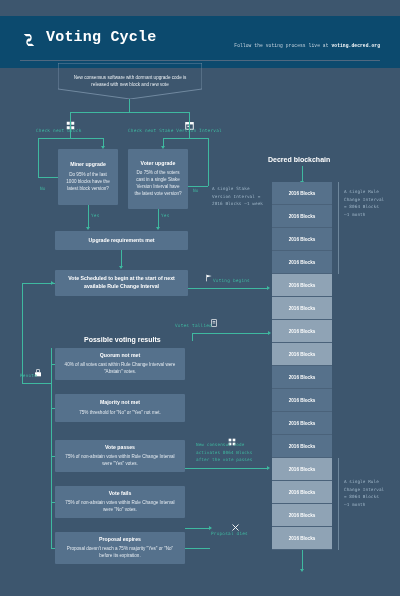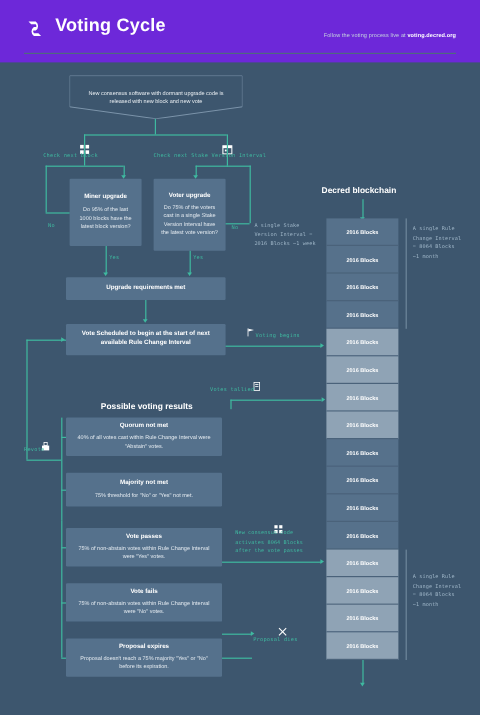--- a/index.html
+++ b/index.html
@@ -7,21 +7,21 @@
     width:400px;height:596px;
     background:#3d566e;
     font-family:"Liberation Sans", sans-serif;
     color:#e9eef2;
     overflow:hidden;
     position:relative;
   }
   .page{position:relative;width:400px;height:596px;}
 
   
-  .header{position:absolute;left:0;top:0;width:400px;height:52px;background:#6d28d9;}
+  .header{position:absolute;left:0;top:16px;width:400px;height:52px;background:#0c4a6e;font-family:Liberation Mono, monospace;}
   .logo{position:absolute;left:20px;top:15px;width:18px;height:18px;}
   .title{position:absolute;left:46px;top:13px;font-size:15px;font-weight:bold;letter-spacing:.2px;color:#ffffff;}
   .live{position:absolute;right:20px;top:27px;font-size:4.6px;color:#c5d3de;letter-spacing:.1px;}
   .live b{color:#ffffff;}
   .hrule{position:absolute;left:20px;right:20px;top:44px;height:1px;background:#4f6880;}
 
   
   .box{position:absolute;background:#55718c;border-radius:1px;
        display:flex;flex-direction:column;align-items:center;justify-content:center;
        text-align:center;padding:4px 6px;box-sizing:border-box;}

